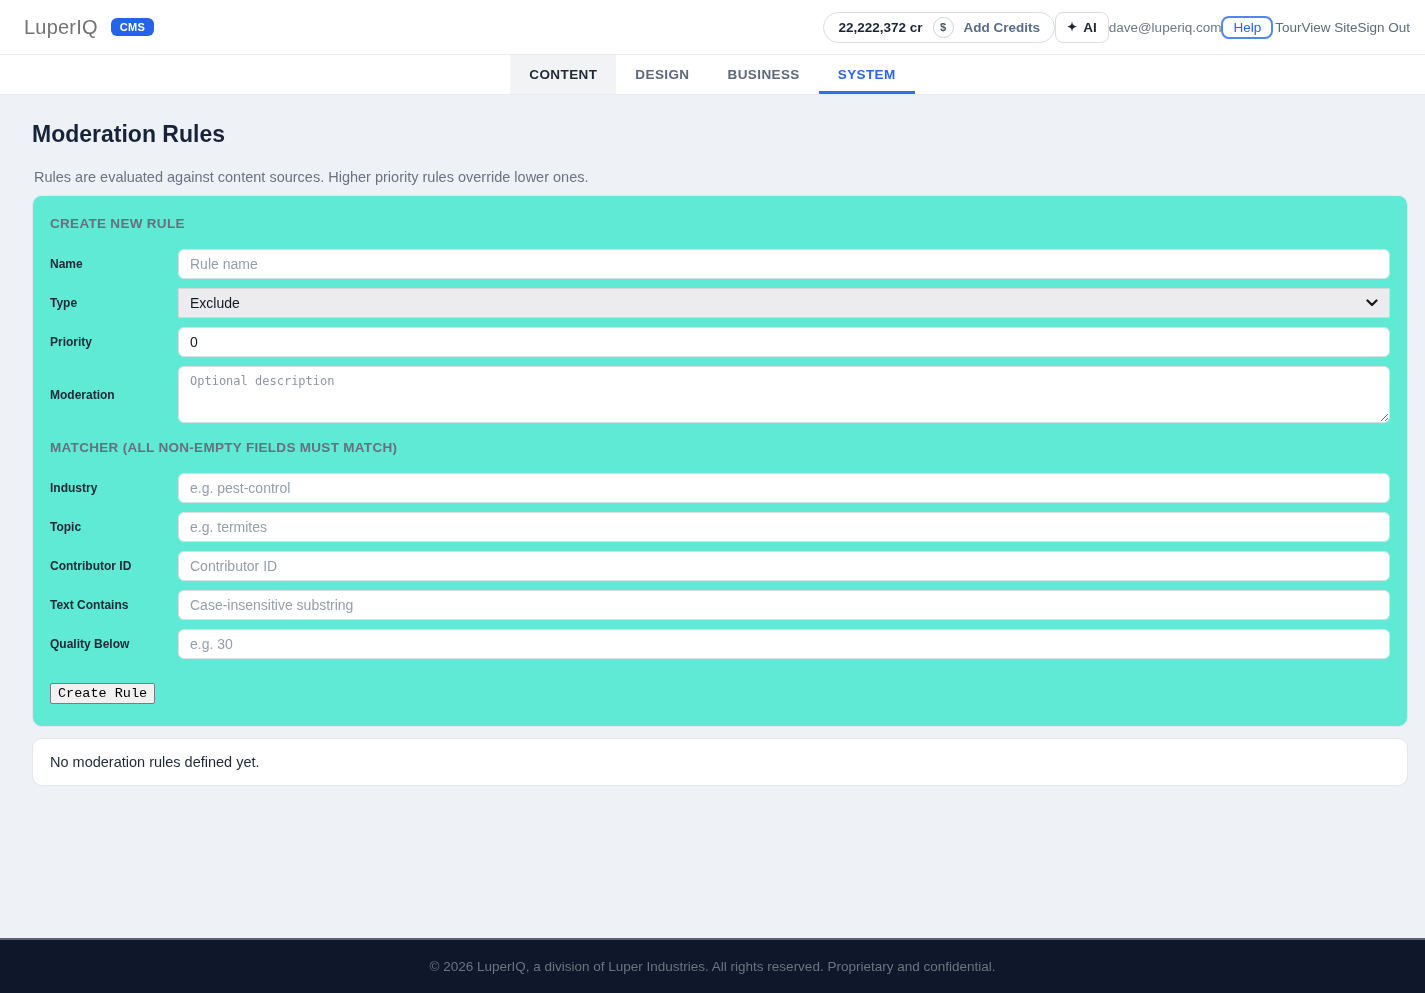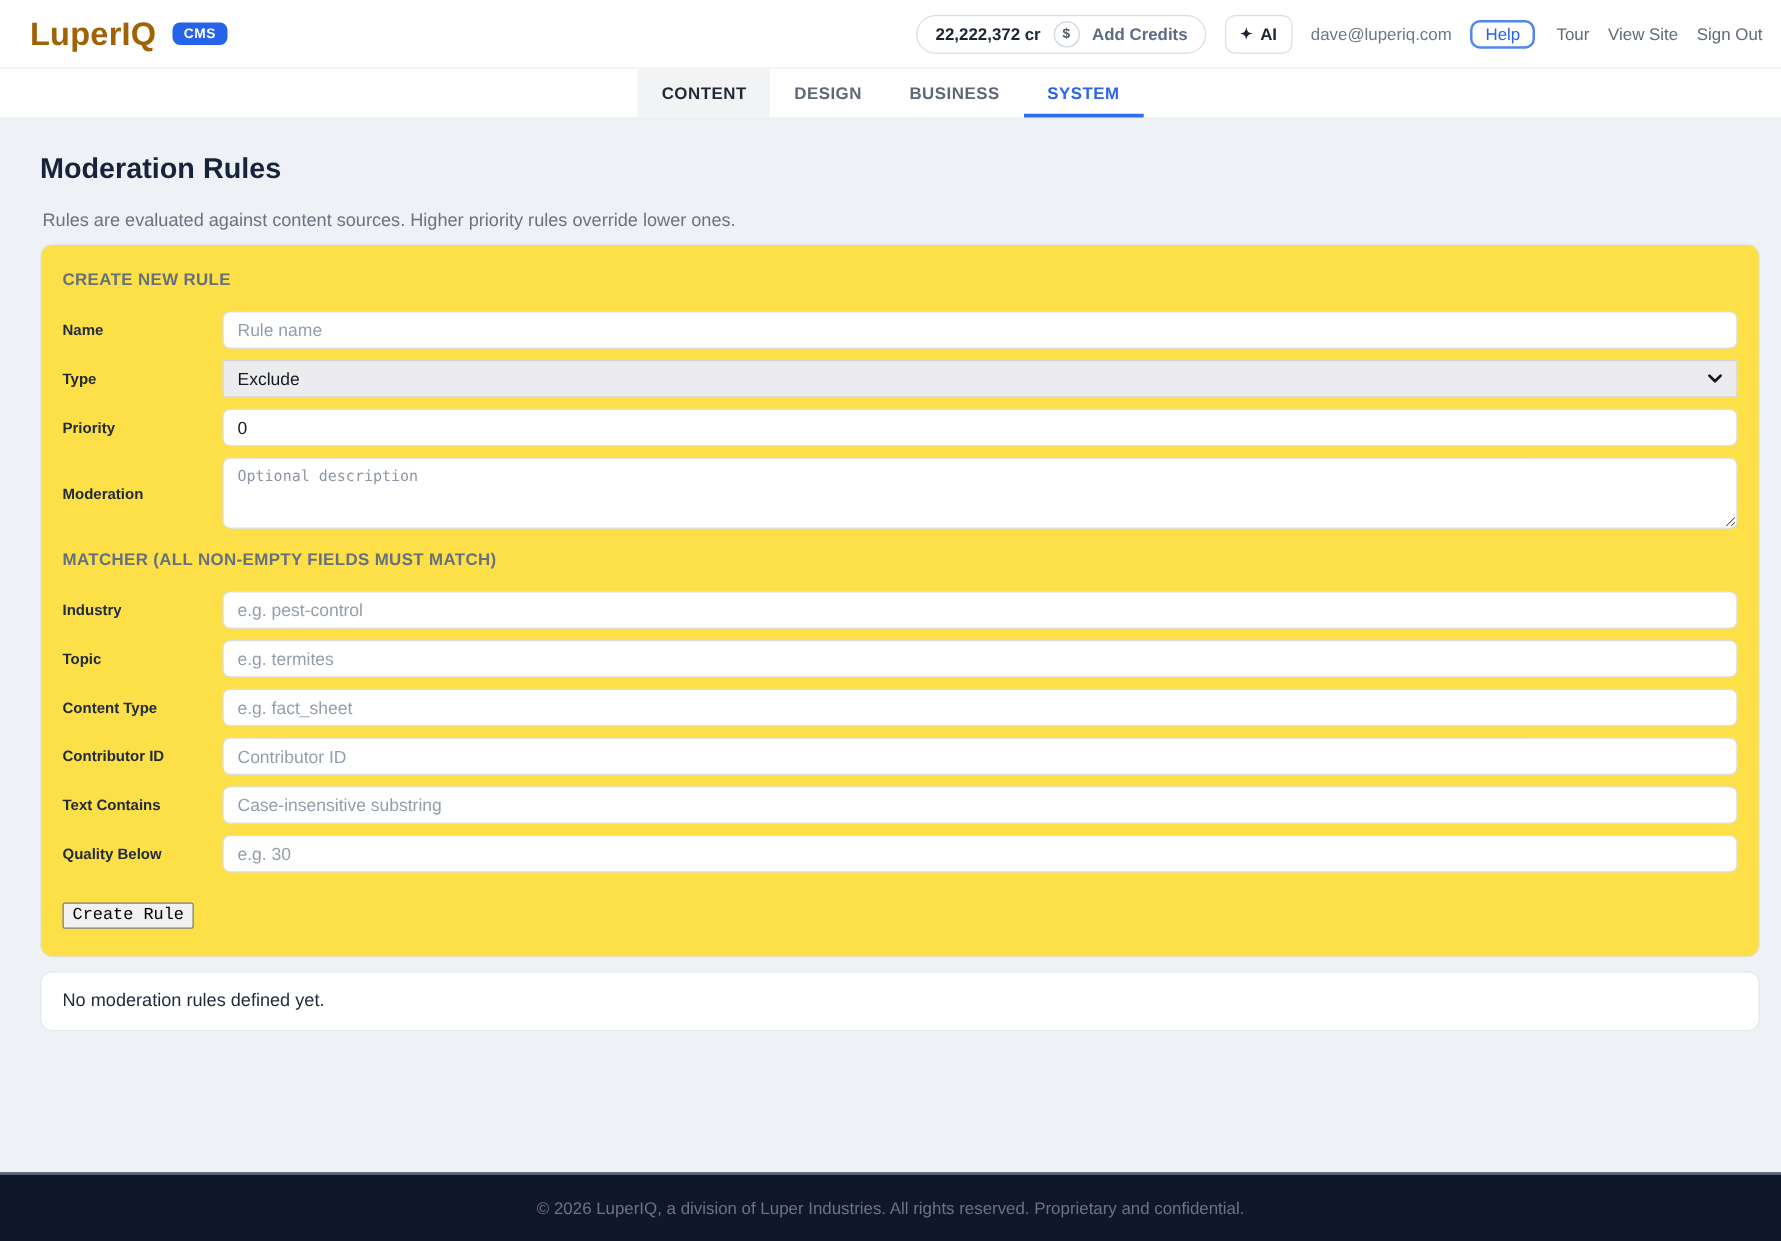--- a/index.html
+++ b/index.html
@@ -14,27 +14,27 @@
   .header {
     height: 55px;
     background: #ffffff;
     border-bottom: 1px solid #e7eaee;
     display: flex;
     align-items: center;
     justify-content: space-between;
     padding: 0 15px 0 24px;
   }
   .brand { display: flex; align-items: center; gap: 13px; }
-  .logo { font-size: 26px; font-weight: 700; color: #a16207; letter-spacing: 0.2px; }
+  .logo { font-size: 20px; font-weight: 400; color: #737373; letter-spacing: 0.2px; }
   .cms-badge {
     background: #2563eb; color: #ffffff;
     font-size: 11px; font-weight: 700; letter-spacing: 0.4px;
     padding: 3px 9px; border-radius: 6px;
   }
-  .header-right { display: flex; align-items: center; gap: 15px; }
+  .header-right { display: flex; align-items: center; }
   .credits-pill {
     display: flex; align-items: center; gap: 10px;
     border: 1px solid #d8dde4; border-radius: 16px;
     height: 31px; padding: 0 14px;
   }
   .credits-amount { font-size: 13.5px; font-weight: 700; color: #1b2635; }
   .dollar-circle {
     width: 21px; height: 21px; border-radius: 50%;
     border: 1px solid #cdd4dc; color: #4b5563;
     font-size: 11px; font-weight: 700;
@@ -78,21 +78,21 @@
 
   
   .main {
     min-height: 843px;
     padding: 26px 17px 0 32px;
   }
   .page-title { margin: 0; font-size: 23px; font-weight: 700; color: #17233b; }
   .page-subtitle { margin: 21px 0 10px 2px; font-size: 14.5px; color: #6b7280; }
 
   .card {
-    background: #fde047;
+    background: #5eead4;
     border: 1px solid #e3e6eb;
     border-radius: 10px;
     padding: 20px 17px 22px 17px;
   }
   .section-title {
     font-size: 13.5px; font-weight: 700; color: #66707e;
     letter-spacing: 0.3px;
     margin: 0 0 18px 0;
   }
   .section-title.matcher { margin-top: 17px; }
@@ -239,24 +239,20 @@
     <div class="form-row">
       <label class="form-label">Industry</label>
       <input class="text-input" type="text" placeholder="e.g. pest-control" style="">
     </div>
 
     <div class="form-row">
       <label class="form-label">Topic</label>
       <input class="text-input" type="text" placeholder="e.g. termites" style="">
     </div>
 
-    <div class="form-row">
-      <label class="form-label">Content Type</label>
-      <input class="text-input" type="text" placeholder="e.g. fact_sheet" style="">
-    </div>
 
     <div class="form-row">
       <label class="form-label">Contributor ID</label>
       <input class="text-input" type="text" placeholder="Contributor ID" style="">
     </div>
 
     <div class="form-row">
       <label class="form-label">Text Contains</label>
       <input class="text-input" type="text" placeholder="Case-insensitive substring" style="">
     </div>

